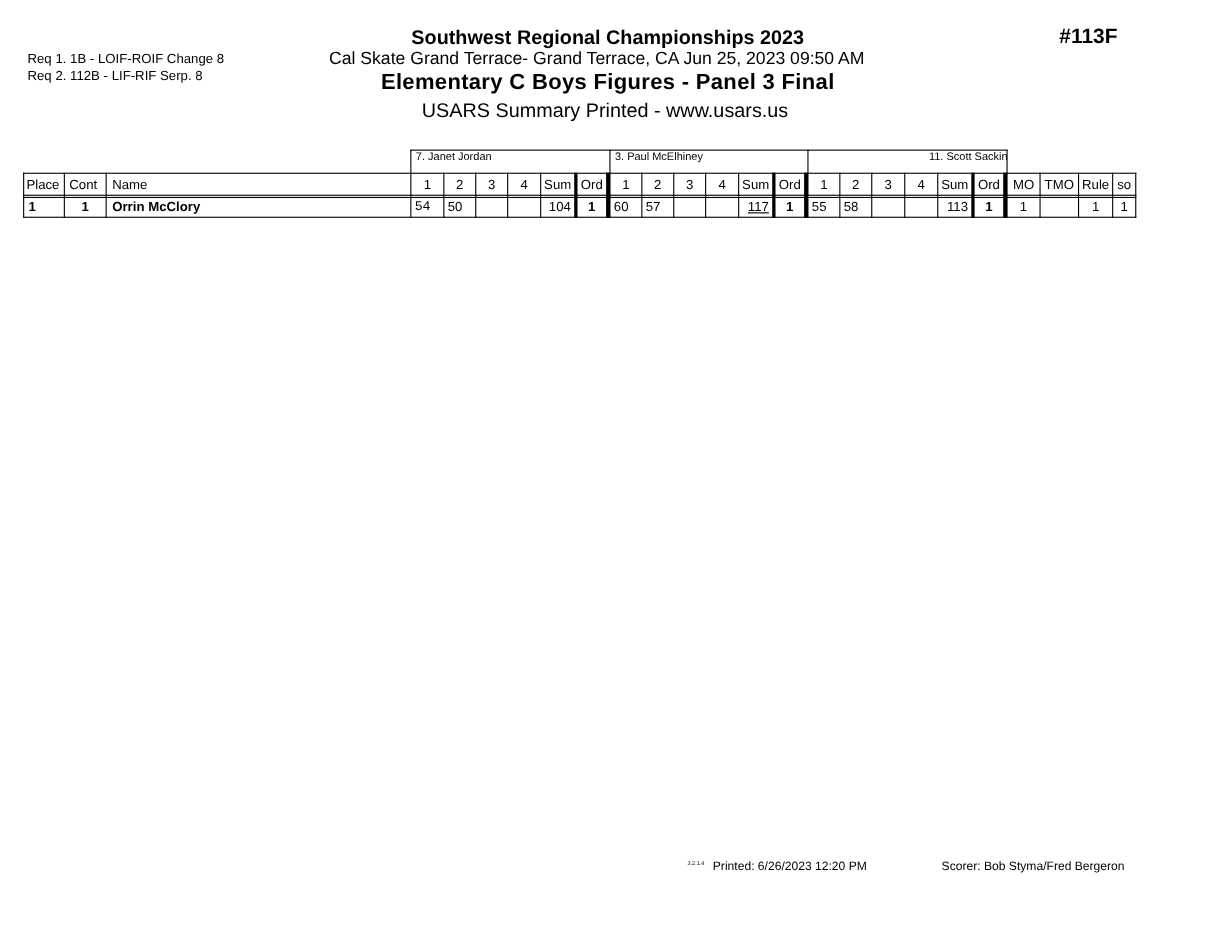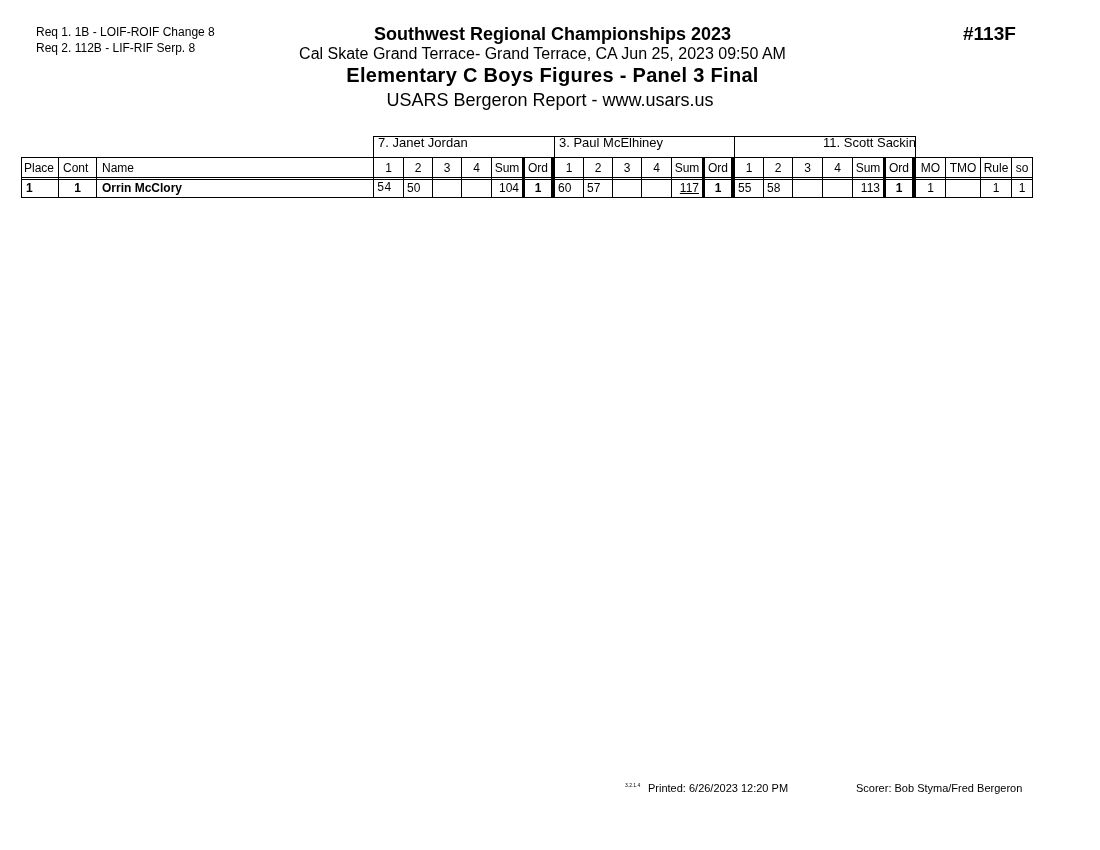--- a/index.html
+++ b/index.html
@@ -1,46 +1,46 @@
 <!DOCTYPE html>
 <html><head>
 <meta charset="utf-8">
 <style>
   html, body { margin: 0; padding: 0; background: #ffffff; }
   body { width: 1100px; height: 850px; position: relative; overflow: hidden;
          font-family: "Liberation Sans", sans-serif; color: #000; }
   .abs { position: absolute; white-space: nowrap; }
-  .req { left: 36px; font-size: 12px; }
+  .req { left: 25px; font-size: 12px; margin-top: 21px; }
   .title1 { left: 0; width: 1105px; text-align: center; top: 24px; font-size: 18px; font-weight: bold; }
   .title2 { left: 0; width: 1085px; text-align: center; top: 45px; font-size: 16px; }
   .title3 { left: 0; width: 1105px; text-align: center; top: 64px; font-size: 20px; font-weight: bold; letter-spacing: 0.3px; }
   .title4 { left: 0; width: 1100px; text-align: center; top: 90px; font-size: 18px; }
   .eventno { left: 963px; top: 23px; font-size: 19px; font-weight: bold; }
 
   .cell { position: absolute; box-sizing: border-box; font-size: 12px; line-height: 18px; height: 20px; }
   .hline { position: absolute; background: #000; }
   .vline { position: absolute; background: #000; }
   .ctr { text-align: center; }
   .rt { text-align: right; padding-right: 3px; }
   .lt { text-align: left; padding-left: 3px; }
   .bold { font-weight: bold; }
-  .judge { position: absolute; font-size: 13px; line-height: 14px; padding-left: 5px; box-sizing: border-box; }
+  .judge { position: absolute; font-size: 10px; line-height: 14px; padding-left: 5px; box-sizing: border-box; }
 
   .footer { top: 782px; font-size: 11px; }
   .tiny { font-size: 5px; }
 </style>
 </head>
 <body>
 
 <div class="abs req" style="top:25px;">Req  1.  1B - LOIF-ROIF Change 8</div>
 <div class="abs req" style="top:41px;">Req  2.  112B - LIF-RIF Serp. 8</div>
 <div class="abs title1">Southwest Regional Championships 2023</div>
 <div class="abs title2">Cal Skate Grand Terrace- Grand Terrace, CA  Jun 25, 2023  09:50 AM</div>
 <div class="abs title3">Elementary C Boys Figures - Panel 3 Final</div>
-<div class="abs title4">USARS Bergeron Report - www.usars.us</div>
+<div class="abs title4">USARS Summary Printed - www.usars.us</div>
 <div class="abs eventno">#113F</div>
 
 <div>
 
   <div class="judge" style="left:373px; top:136px; width:181px; height:22px;">7.  Janet Jordan</div>
   <div class="judge" style="left:554px; top:136px; width:180px; height:22px;">3.  Paul McElhiney</div>
   <div class="judge" style="left:734px; top:136px; width:182px; height:22px;text-align:right;">11.  Scott Sackin</div>
 
   <div class="hline" style="left:373px; top:136px; width:543px; height:1px;"></div>
   <div class="hline" style="left:21px; top:157px; width:1012px; height:1px;"></div>

